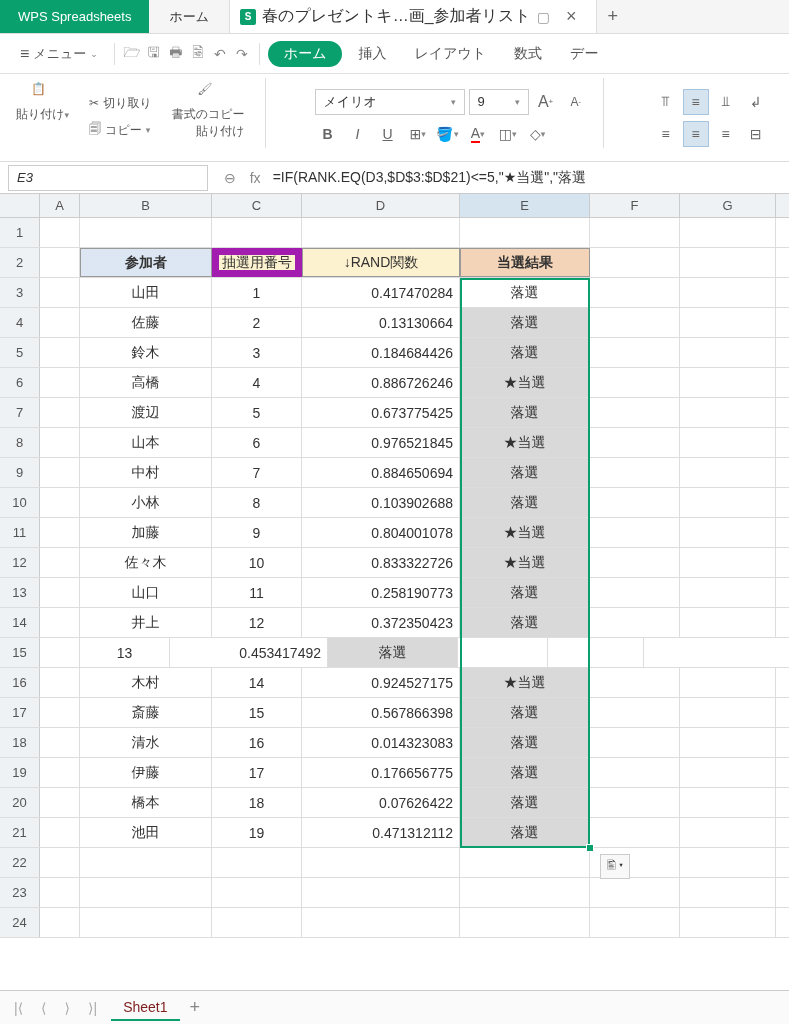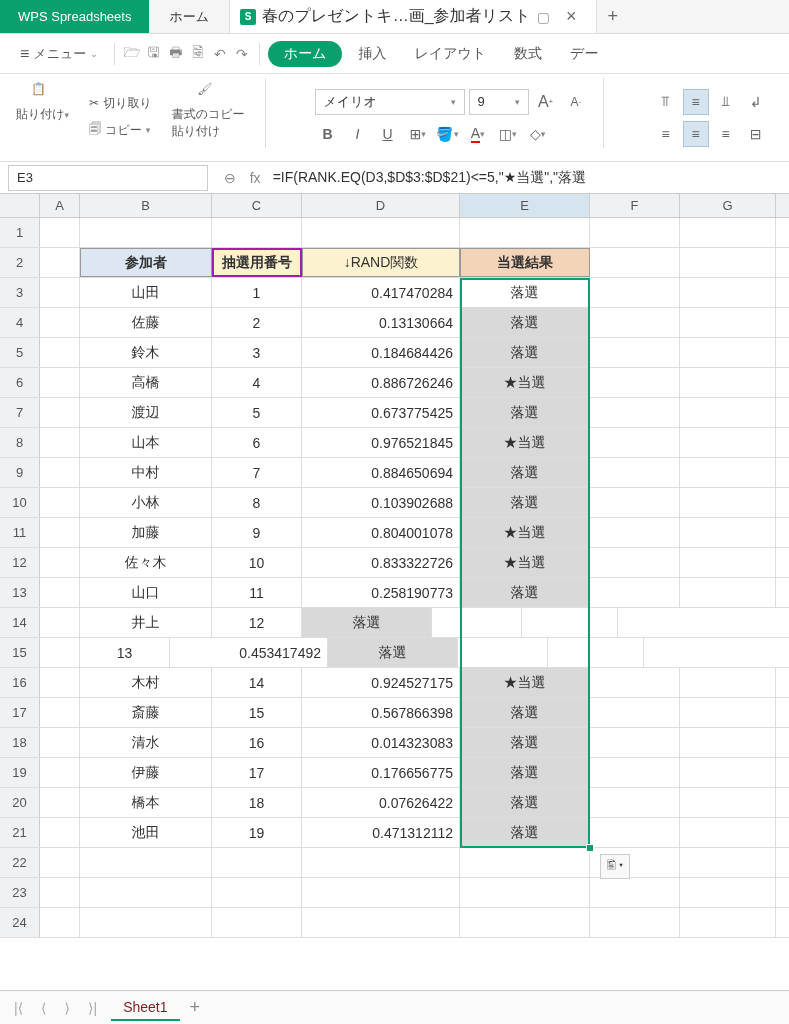--- a/index.html
+++ b/index.html
@@ -32,41 +32,41 @@
 .tool-row { display: flex; align-items: center; gap: 4px; margin-left: 35px; }
 .tool-small { display: flex; align-items: center; gap: 4px; cursor: pointer; font-size: 12px; color: #555; padding: 2px 4px; }
 .dropdown-arrow { font-size: 9px; color: #888; }
 .font-select { display: flex; align-items: center; border: 1px solid #ccc; height: 26px; padding: 0 8px; min-width: 150px; justify-content: space-between; font-size: 13px; }
 .size-select { display: flex; align-items: center; border: 1px solid #ccc; height: 26px; padding: 0 8px; min-width: 60px; justify-content: space-between; font-size: 13px; }
 .fmt-btn { width: 26px; height: 26px; display: flex; align-items: center; justify-content: center; cursor: pointer; color: #666; font-size: 14px; }
 .fmt-btn.active { background: #d6e4f0; border: 1px solid #a8c5e0; }
 
 
 .formula-bar { display: flex; align-items: center; height: 32px; border-bottom: 1px solid #ccc; }
-.name-box { width: 200px; height: 26px; border: 1px solid #ccc; margin: 0 8px; display: flex; align-items: center; justify-content: space-between; padding: 0 8px; font-size: 13px; }
+.name-box { width: 200px; height: 26px; border: 1px solid #ccc; margin: 0 8px; display: flex; align-items: center; justify-content: space-between; padding: 0 8px; font-size: 13px; font-style: italic; }
 .fx-btn { padding: 0 8px; color: #888; cursor: pointer; font-size: 14px; }
 .fx-label { color: #888; padding: 0 6px; font-size: 14px; }
 .formula-input { flex: 1; padding: 0 6px; font-size: 14px; white-space: nowrap; overflow: hidden; }
 
 
 .grid { position: relative; }
 .col-headers { display: flex; height: 24px; background: #eef2f5; border-bottom: 1px solid #ccc; }
 .corner { width: 40px; border-right: 1px solid #ccc; background: #eef2f5; }
 .col-h { border-right: 1px solid #ccc; display: flex; align-items: center; justify-content: center; font-size: 13px; color: #555; cursor: pointer; }
 .col-h.sel { background: #d6e4f0; }
 .cA { width: 40px; } .cB { width: 132px; } .cC { width: 90px; } .cD { width: 158px; } .cE { width: 130px; } .cF { width: 90px; } .cG { width: 96px; }
 
 .rows { }
 .row { display: flex; height: 30px; border-bottom: 1px solid #ddd; }
 .row-h { width: 40px; background: #eef2f5; border-right: 1px solid #ccc; display: flex; align-items: center; justify-content: center; font-size: 13px; color: #555; cursor: pointer; }
 .cell { border-right: 1px solid #ddd; display: flex; align-items: center; padding: 0 6px; font-size: 14px; overflow: hidden; white-space: nowrap; }
 .cell.center { justify-content: center; }
 .cell.right { justify-content: flex-end; }
 .hdr-b { background: #dce7f3; font-weight: bold; justify-content: center; border: 1px solid #999; }
-.hdr-c { background: #fdf2cf; font-weight: bold; justify-content: center; border: 2px solid #a21caf; }
+.hdr-c { background: #fdf2cf; font-weight: normal; justify-content: center; border: 7px solid #a21caf; }
 .hdr-d { background: #fdf2cf; font-weight: normal; justify-content: center; border: 1px solid #999; }
 .hdr-e { background: #f4d4b8; font-weight: bold; justify-content: center; border: 1px solid #999; }
 
 
 .sel-range { position: absolute; border: 2px solid #0aa06e; pointer-events: none; }
 .sel-e { background: #d9d9d9; }
 .active-cell { background: #fff !important; }
 .sel-handle { position: absolute; width: 8px; height: 8px; background: #0aa06e; border: 1px solid #fff; }
 
 .paste-opts { position: absolute; border: 1px solid #ccc; background: #f8f8f8; padding: 2px 6px; font-size: 11px; display: flex; align-items: center; gap: 2px; cursor: pointer; }
@@ -124,21 +124,21 @@
       <span>切り取り</span>
     </div>
     <div class="tool-small">
       <span>🗐</span>
       <span>コピー</span>
       <span class="dropdown-arrow">▾</span>
     </div>
   </div>
   <div class="tool-big">
     <span class="t-icon">🖌</span>
-    <span style="text-align:left;white-space:pre-line">書式のコピー
+    <span style="text-align:right;white-space:pre-line">書式のコピー
 貼り付け</span>
   </div>
   <div class="vdivider" style="height:70px"></div>
   <div class="tool-group" style="gap:6px">
     <div class="tool-row">
       <div class="font-select">
         <span>メイリオ</span>
         <span class="dropdown-arrow">▾</span>
       </div>
       <div class="size-select">
@@ -329,20 +329,21 @@
     <div class="cell cD right">0.258190773</div>
     <div class="cell cE center sel-e">落選</div>
     <div class="cell cF"></div>
         <div class="cell cG"></div>
   </div>
       <div class="row">
     <div class="row-h">14</div>
     <div class="cell cA"></div>
     <div class="cell cB center">井上</div>
     <div class="cell cC center">12</div>
+    <div class="cell cD right">0.372350423</div>
     <div class="cell cE center sel-e">落選</div>
     <div class="cell cF"></div>
         <div class="cell cG"></div>
   </div>
       <div class="row">
     <div class="row-h">15</div>
     <div class="cell cA"></div>
     <div class="cell cC center">13</div>
     <div class="cell cD right">0.453417492</div>
     <div class="cell cE center sel-e">落選</div>

